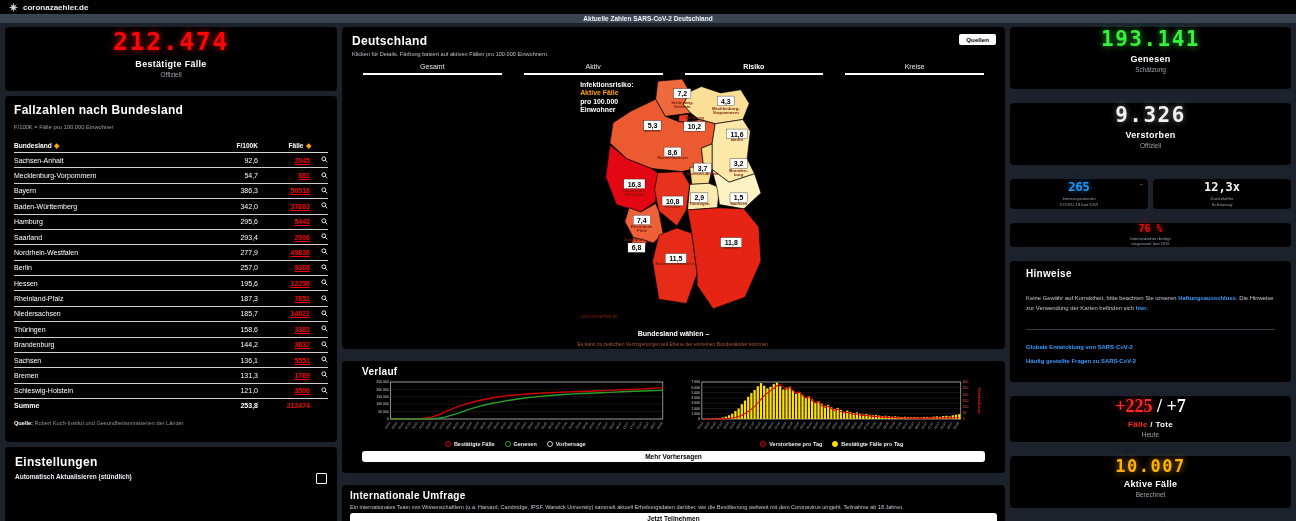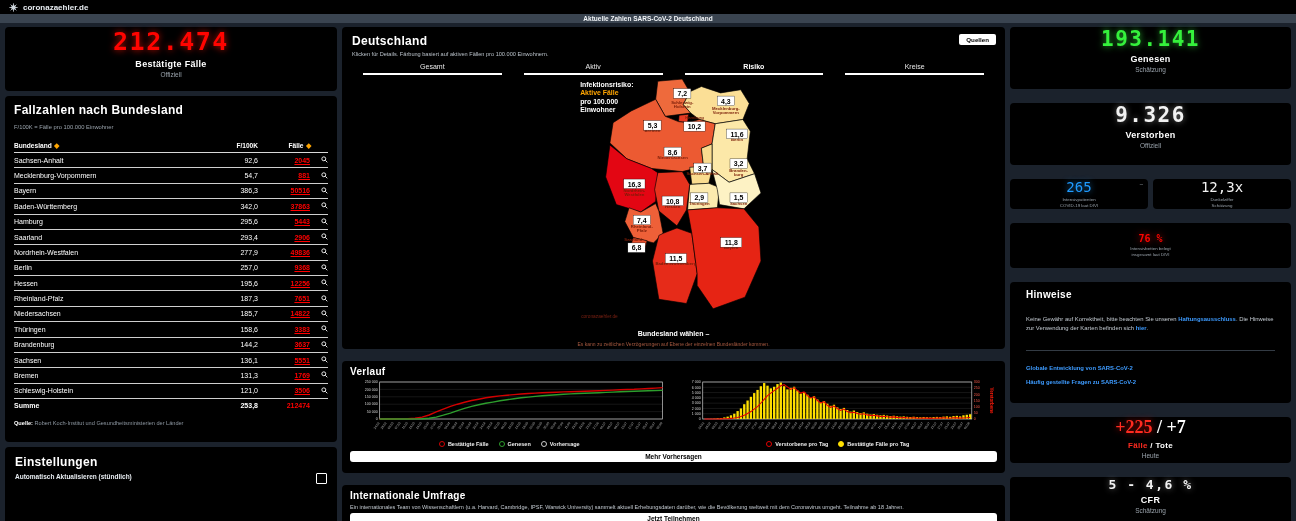--- a/index.html
+++ b/index.html
@@ -46,35 +46,35 @@
   #map-card{height:322px;padding:7px 10px}
   .map-sub{font-size:5.6px;color:#b9c1c9;margin-top:3px}
   .pill-btn{position:absolute;top:7px;right:9px;background:#fff;color:#000;font-size:6.2px;font-weight:bold;padding:2px 7px;border-radius:2px}
   .tabs{display:flex;margin-top:6px}
   .tab{flex:1;text-align:center;font-size:7px;color:#e8e8e8;padding-bottom:3px;border-bottom:2px solid #fff;margin:0 11px}
   .tab.active{font-weight:bold;color:#fff}
   .map-area{height:250px;display:flex;justify-content:center;margin-top:3px}
   .map-select{text-align:center;font-size:7px;font-weight:bold;margin-top:2px}
   .map-foot{text-align:center;font-size:5px;color:#a85a40;margin-top:4px}
   
-  #verlauf-card{height:112px;padding:5px 8px}
+  #verlauf-card{height:112px;padding:5px 20px}
   .charts{display:flex;gap:10px;margin-top:2px}
   .chartbox{flex:1;min-width:0}
   .chartbox svg{display:block;width:100%;height:60px}
   .legend{display:flex;justify-content:center;gap:10px;align-items:center;height:9px}
   .legend .it{display:flex;align-items:center;gap:3px;font-size:5.5px;font-weight:bold;color:#eee}
   .dot{width:4px;height:4px;border-radius:50%;border:1.6px solid #fff}
   .wide-btn{background:#fff;color:#000;border-radius:3px;height:11px;display:flex;align-items:center;justify-content:center;font-size:6.5px;font-weight:bold;margin-top:3px}
   
   #survey-card{flex:1;padding:5px 8px}
   .survey-txt{font-size:5.5px;color:#c3cad1;margin-top:3px}
   
   .half-row{display:flex;gap:5px;height:30px}
   .half{flex:1;display:flex;flex-direction:column;align-items:center;justify-content:center;text-align:center}
-  .half .v{font-size:14px;font-weight:normal;font-family:"DejaVu Sans Mono",monospace}
+  .half .v{font-size:12px;font-weight:bold;font-family:"DejaVu Sans Mono",monospace}
   .half .sub{font-size:4.4px;color:#9aa3ac;line-height:1.35;margin-top:1.5px}
   .trend{position:absolute;top:2px;right:5px;color:#9aa3ac;font-size:6px}
   #hinweise-card{height:121px;padding:7px 16px;display:flex;flex-direction:column}
   .hin-p{font-size:5.9px;color:#c3cad1;line-height:1.6;margin-top:15px}
   .hin-p a{color:#3d9bff;font-weight:bold;text-decoration:none}
   .hin-div{border-top:1px solid #333b44;margin-top:16px}
   .hin-links{margin-top:14px;display:flex;flex-direction:column;gap:8px}
   .hin-links a{color:#3d9bff;font-weight:bold;font-size:5.9px;text-decoration:none}
   .inline-red{color:#ff2b20;font-weight:bold}
 </style>
@@ -694,20 +694,25 @@
         <a href="#">Häufig gestellte Fragen zu SARS-CoV-2</a>
       </div>
     </div>
 
     <div class="card stat" style="height:46px">
       <div style="font-size:18px;font-weight:bold;font-family:Liberation Serif, serif"><span class="inline-red" style="text-shadow:0 0 6px rgba(255,20,0,.7)">+225</span><span> / </span><span>+7</span></div>
       <div class="l" style="font-size:8px"><span class="inline-red">Fälle</span><span> / </span><span>Tote</span></div>
       <div class="s">Heute</div>
     </div>
 
+    <div class="card stat" style="height:52px">
+      <div class="bignum v-orange" style="font-size:17px">10.007</div>
+      <div class="l">Aktive Fälle</div>
+      <div class="s">Berechnet</div>
+    </div>
 
     <div class="card stat" style="height:52px">
       <div class="bignum v-white" style="font-size:13px">5 - 4,6 %</div>
       <div class="l">CFR</div>
       <div class="s">Schätzung</div>
     </div>
   </div>
 </div>
 
 </body></html>

